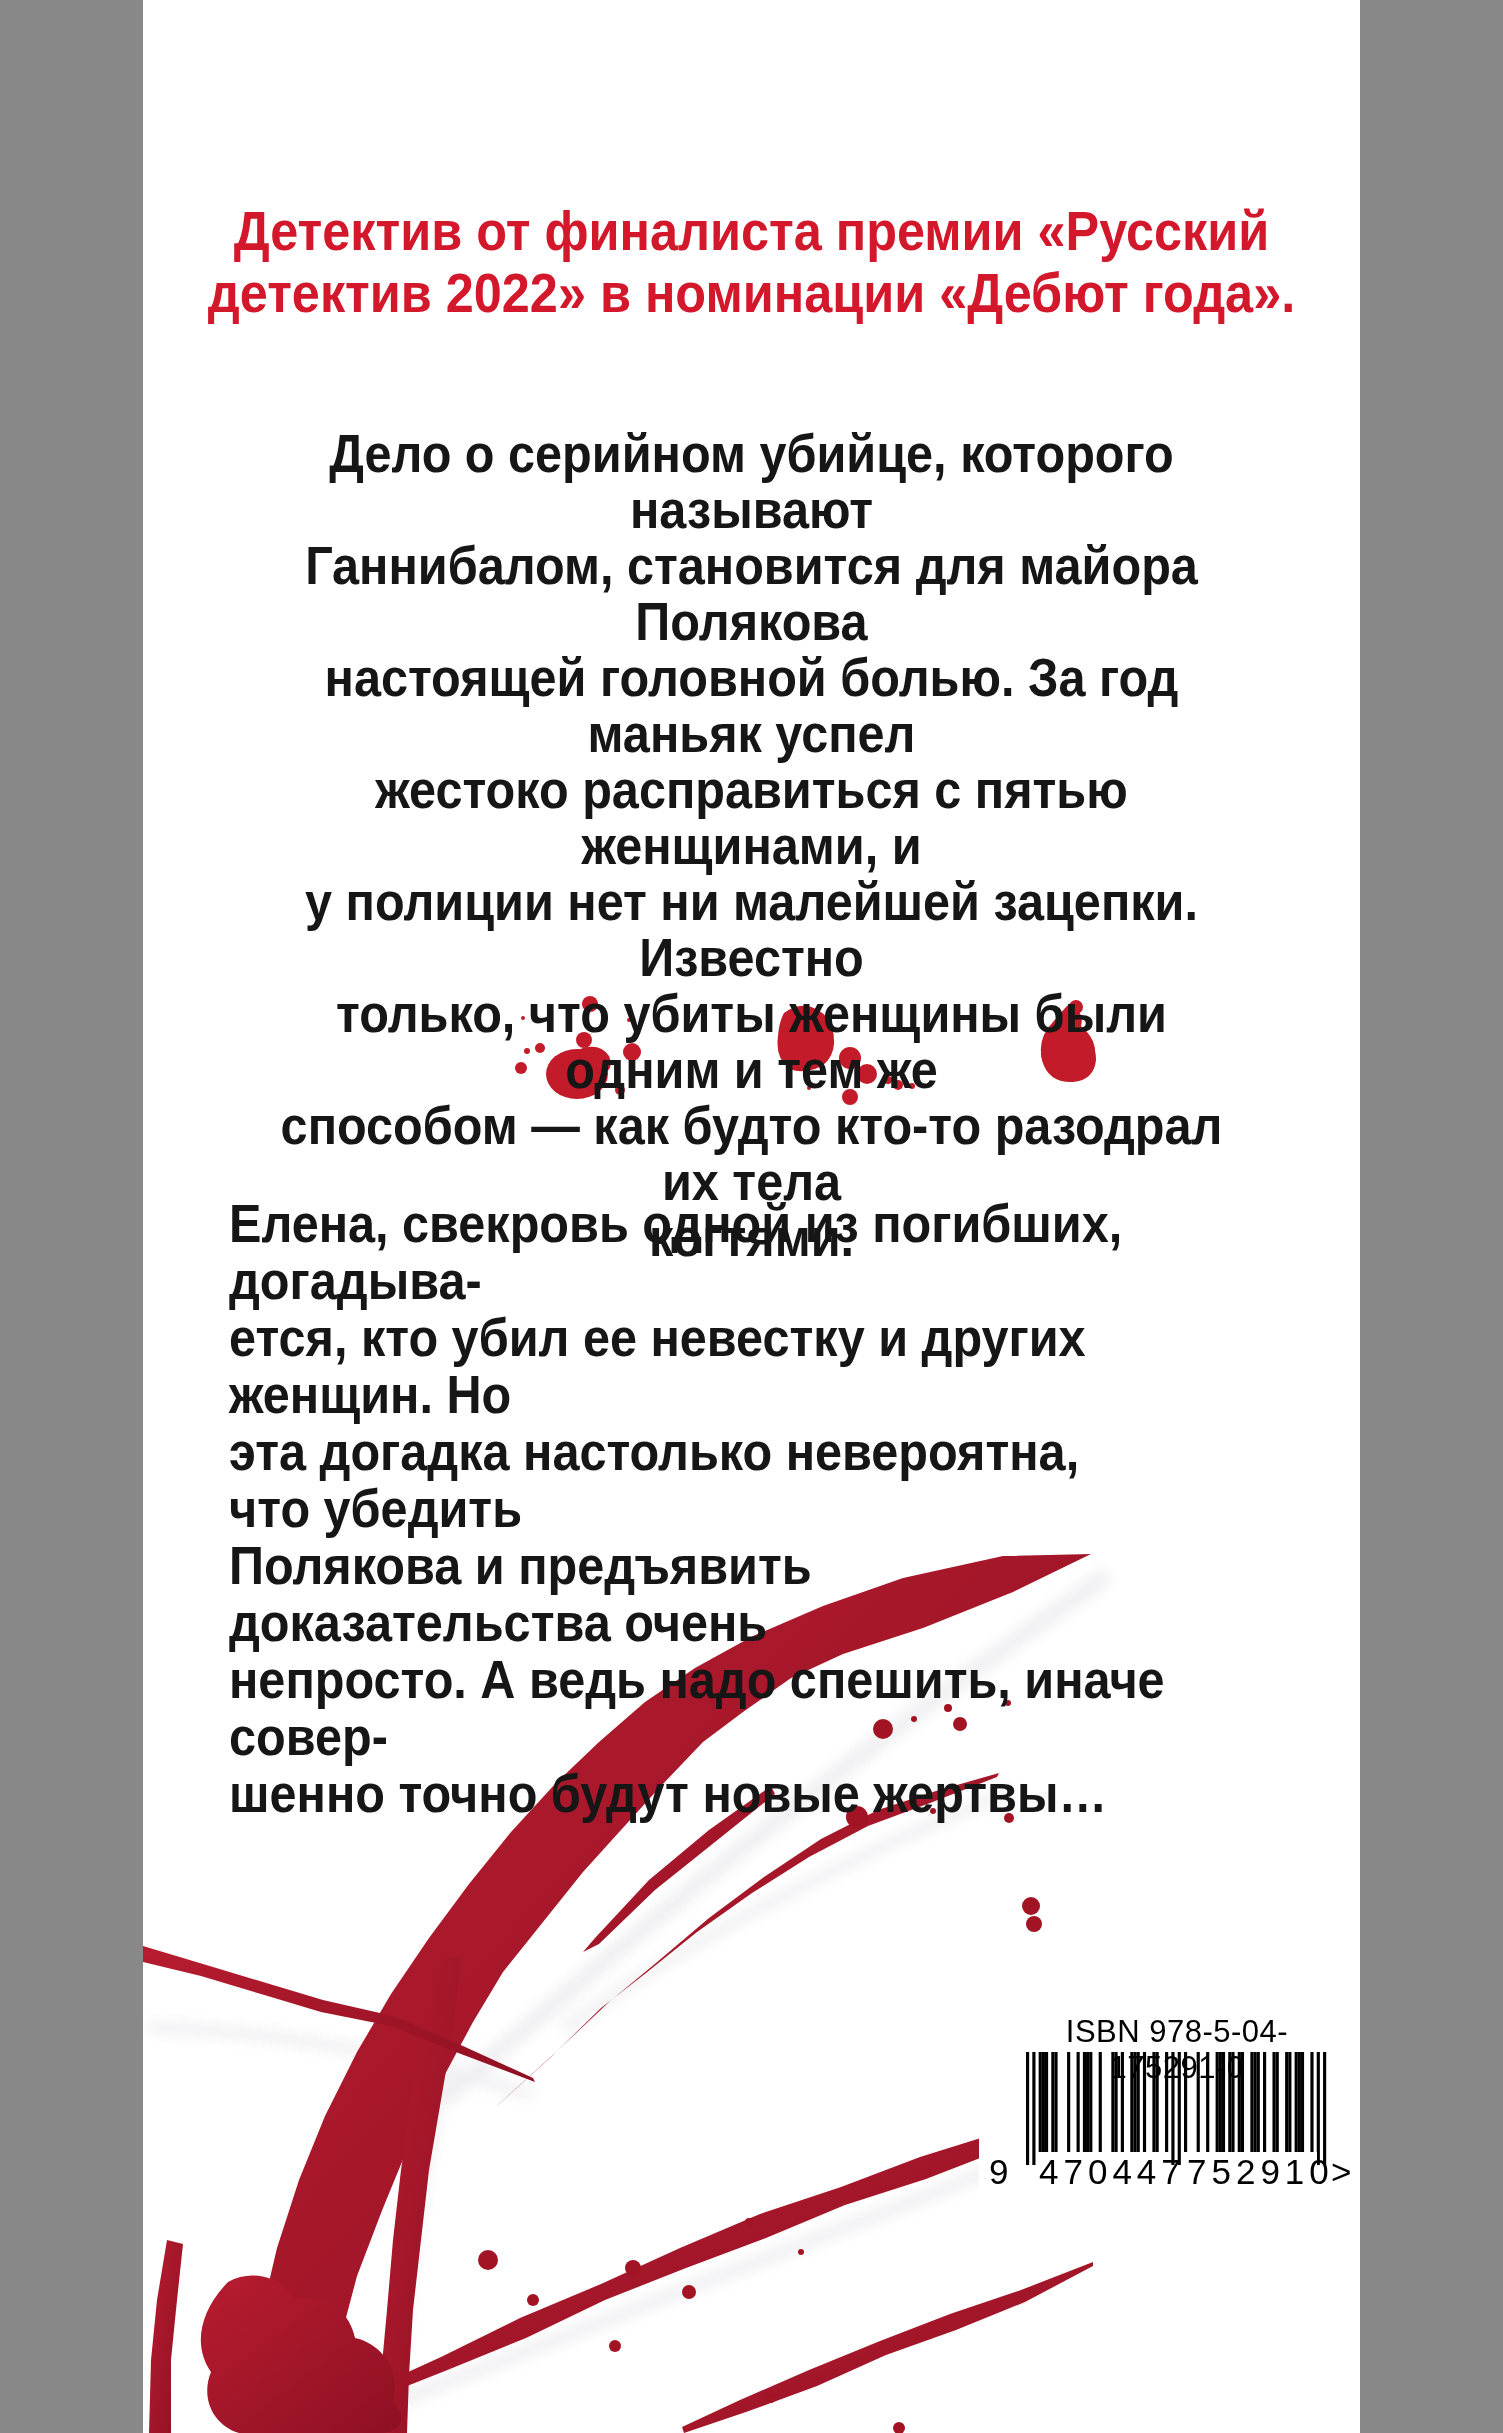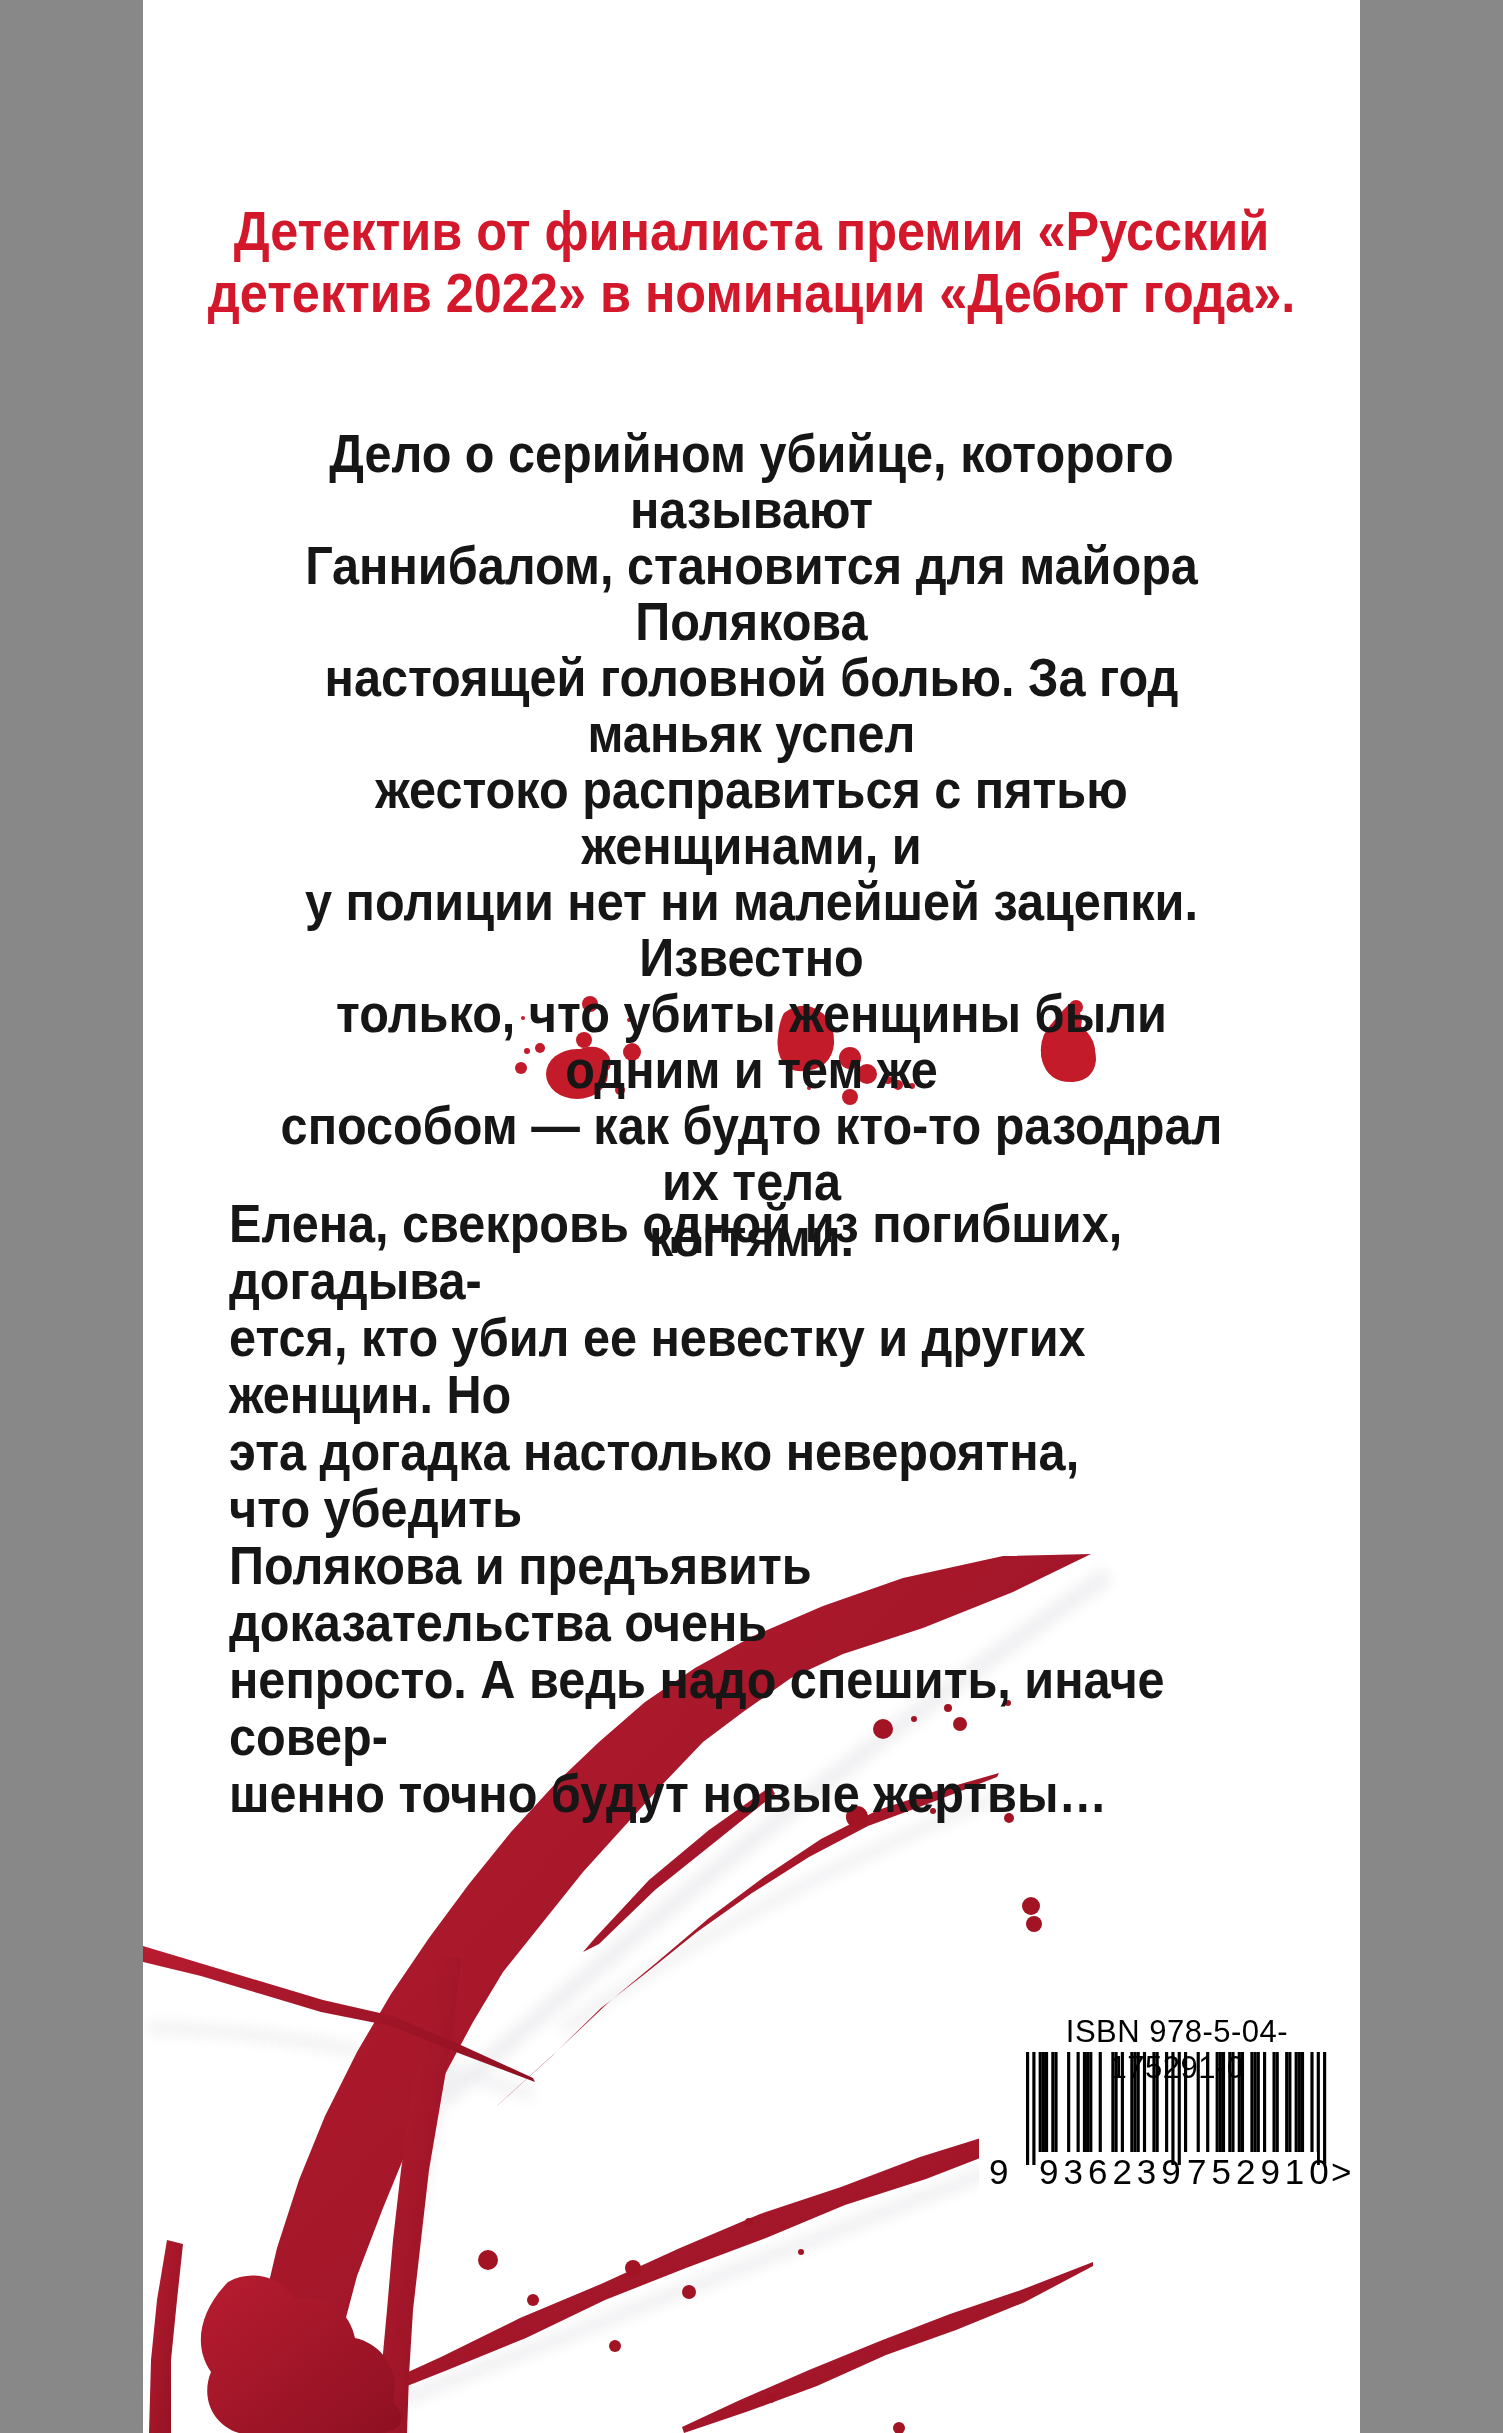--- a/index.html
+++ b/index.html
@@ -207,18 +207,18 @@
         <rect x="259.12" y="0" width="3.16" height="100" fill="#000000"></rect>
         <rect x="262.28" y="0" width="3.16" height="100" fill="#000000"></rect>
         <rect x="268.60" y="0" width="3.16" height="100" fill="#000000"></rect>
         <rect x="271.76" y="0" width="3.16" height="100" fill="#000000"></rect>
         <rect x="274.92" y="0" width="3.16" height="100" fill="#000000"></rect>
         <rect x="284.40" y="0" width="3.16" height="100" fill="#000000"></rect>
         <rect x="290.72" y="0" width="3.16" height="113" fill="#000000"></rect>
         <rect x="297.04" y="0" width="3.16" height="113" fill="#000000"></rect>
       </svg>
     <div class="bc-digit bc-d9">9</div>
-    <div class="bc-digit bc-g1">936239</div>
+    <div class="bc-digit bc-g1">470447</div>
     <div class="bc-digit bc-g2">752910</div>
     <div class="bc-digit bc-gt">&gt;</div>
   </div>
 
 </div>
 
 </body></html>

